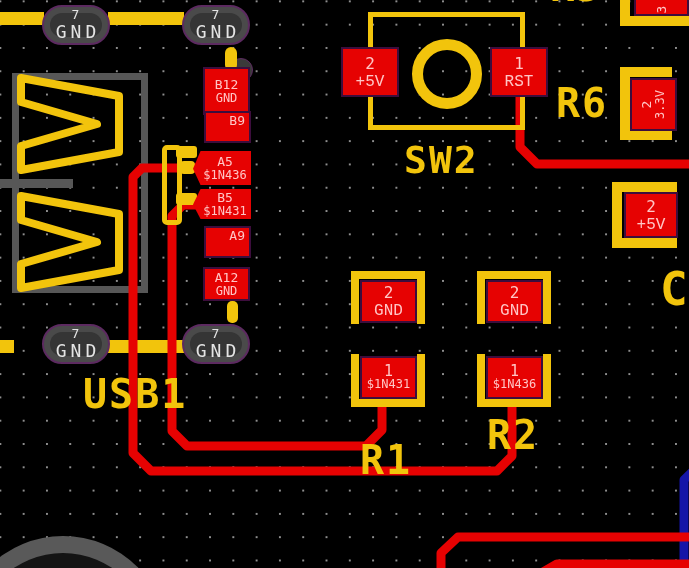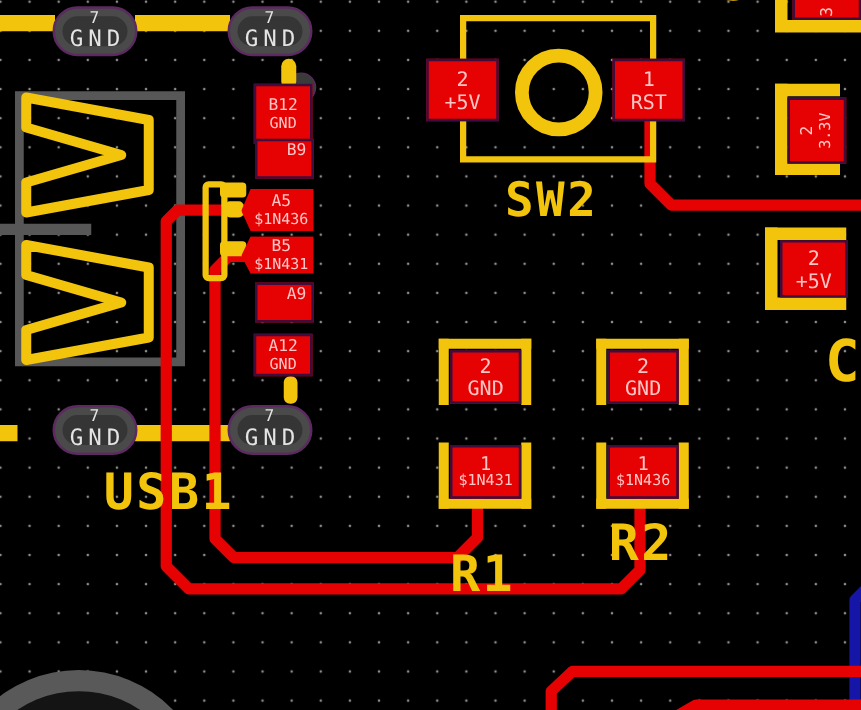--- a/index.html
+++ b/index.html
@@ -23,21 +23,21 @@
   .ylabel{color:#f2c40c;font-weight:700;font-size:40px;line-height:1;letter-spacing:2px;white-space:nowrap;}
   .courtyard{border:5px solid #f2c40c;box-sizing:border-box;}
   .ring{border:11px solid #f2c40c;border-radius:50%;box-sizing:border-box;}
   .hollow{border:5px solid #f2c40c;border-radius:5px;box-sizing:border-box;}
   
   .pad{background:#e60202;border:2px solid #3d0d3d;box-sizing:border-box;color:#ffc5c5;
     display:flex;flex-direction:column;align-items:center;justify-content:center;text-align:center;}
   .pad .l1{font-size:13px;line-height:14px;}
   .pad .l2{font-size:12px;line-height:13px;letter-spacing:0px;}
   .pad.big .l1{font-size:16px;line-height:19px;}
-  .pad.big .l2{font-size:16px;line-height:18px;}
+  .pad.big .l2{font-size:16px;line-height:18px;font-family:Liberation Mono, monospace;}
   .pad.corner{justify-content:flex-start;align-items:flex-end;padding:1px 4px 0 0;}
   .pad.tip{clip-path:polygon(13% 0,100% 0,100% 100%,13% 100%,0% 52%);border:none;padding-left:6px;}
   .rot{display:inline-block;transform:rotate(-90deg);}
   .clip{overflow:hidden;}
   svg{position:absolute;left:0;top:0;}
 </style>
 </head>
 <body>
 
 <div id="board">
@@ -119,20 +119,21 @@
   <div class="abs yel" style="left:620px;top:16px;width:69px;height:10px;"></div>
   <div class="abs yel" style="left:620px;top:67px;width:10px;height:73px;"></div>
   <div class="abs yel" style="left:620px;top:67px;width:52px;height:10px;"></div>
   <div class="abs yel" style="left:620px;top:130px;width:52px;height:10px;"></div>
   <div class="abs yel" style="left:612px;top:182px;width:10px;height:66px;"></div>
   <div class="abs yel" style="left:612px;top:182px;width:65px;height:10px;"></div>
   <div class="abs yel" style="left:612px;top:238px;width:65px;height:10px;"></div>
 
   <div class="abs ylabel" style="left:83px;top:374px;">USB1</div>
   <div class="abs ylabel" style="left:404px;top:141px;font-size:38px;">SW2</div>
+  <div class="abs ylabel" style="left:556px;top:83px;">R6</div>
   <div class="abs ylabel" style="left:360px;top:415px;margin-top:25px;">R1</div>
   <div class="abs ylabel" style="left:487px;top:415px;">R2</div>
   <div class="abs ylabel" style="left:660px;top:266px;font-size:46px;">C</div>
   <div class="abs clip" style="left:550px;top:0;width:64px;height:9px;">
     <div class="ylabel" style="margin-top:-33px;">R5</div>
   </div>
 
   <div class="abs pad big" style="left:341px;top:47px;width:58px;height:50px;">
     <span class="l1">2</span>
     <span class="l2">+5V</span>

